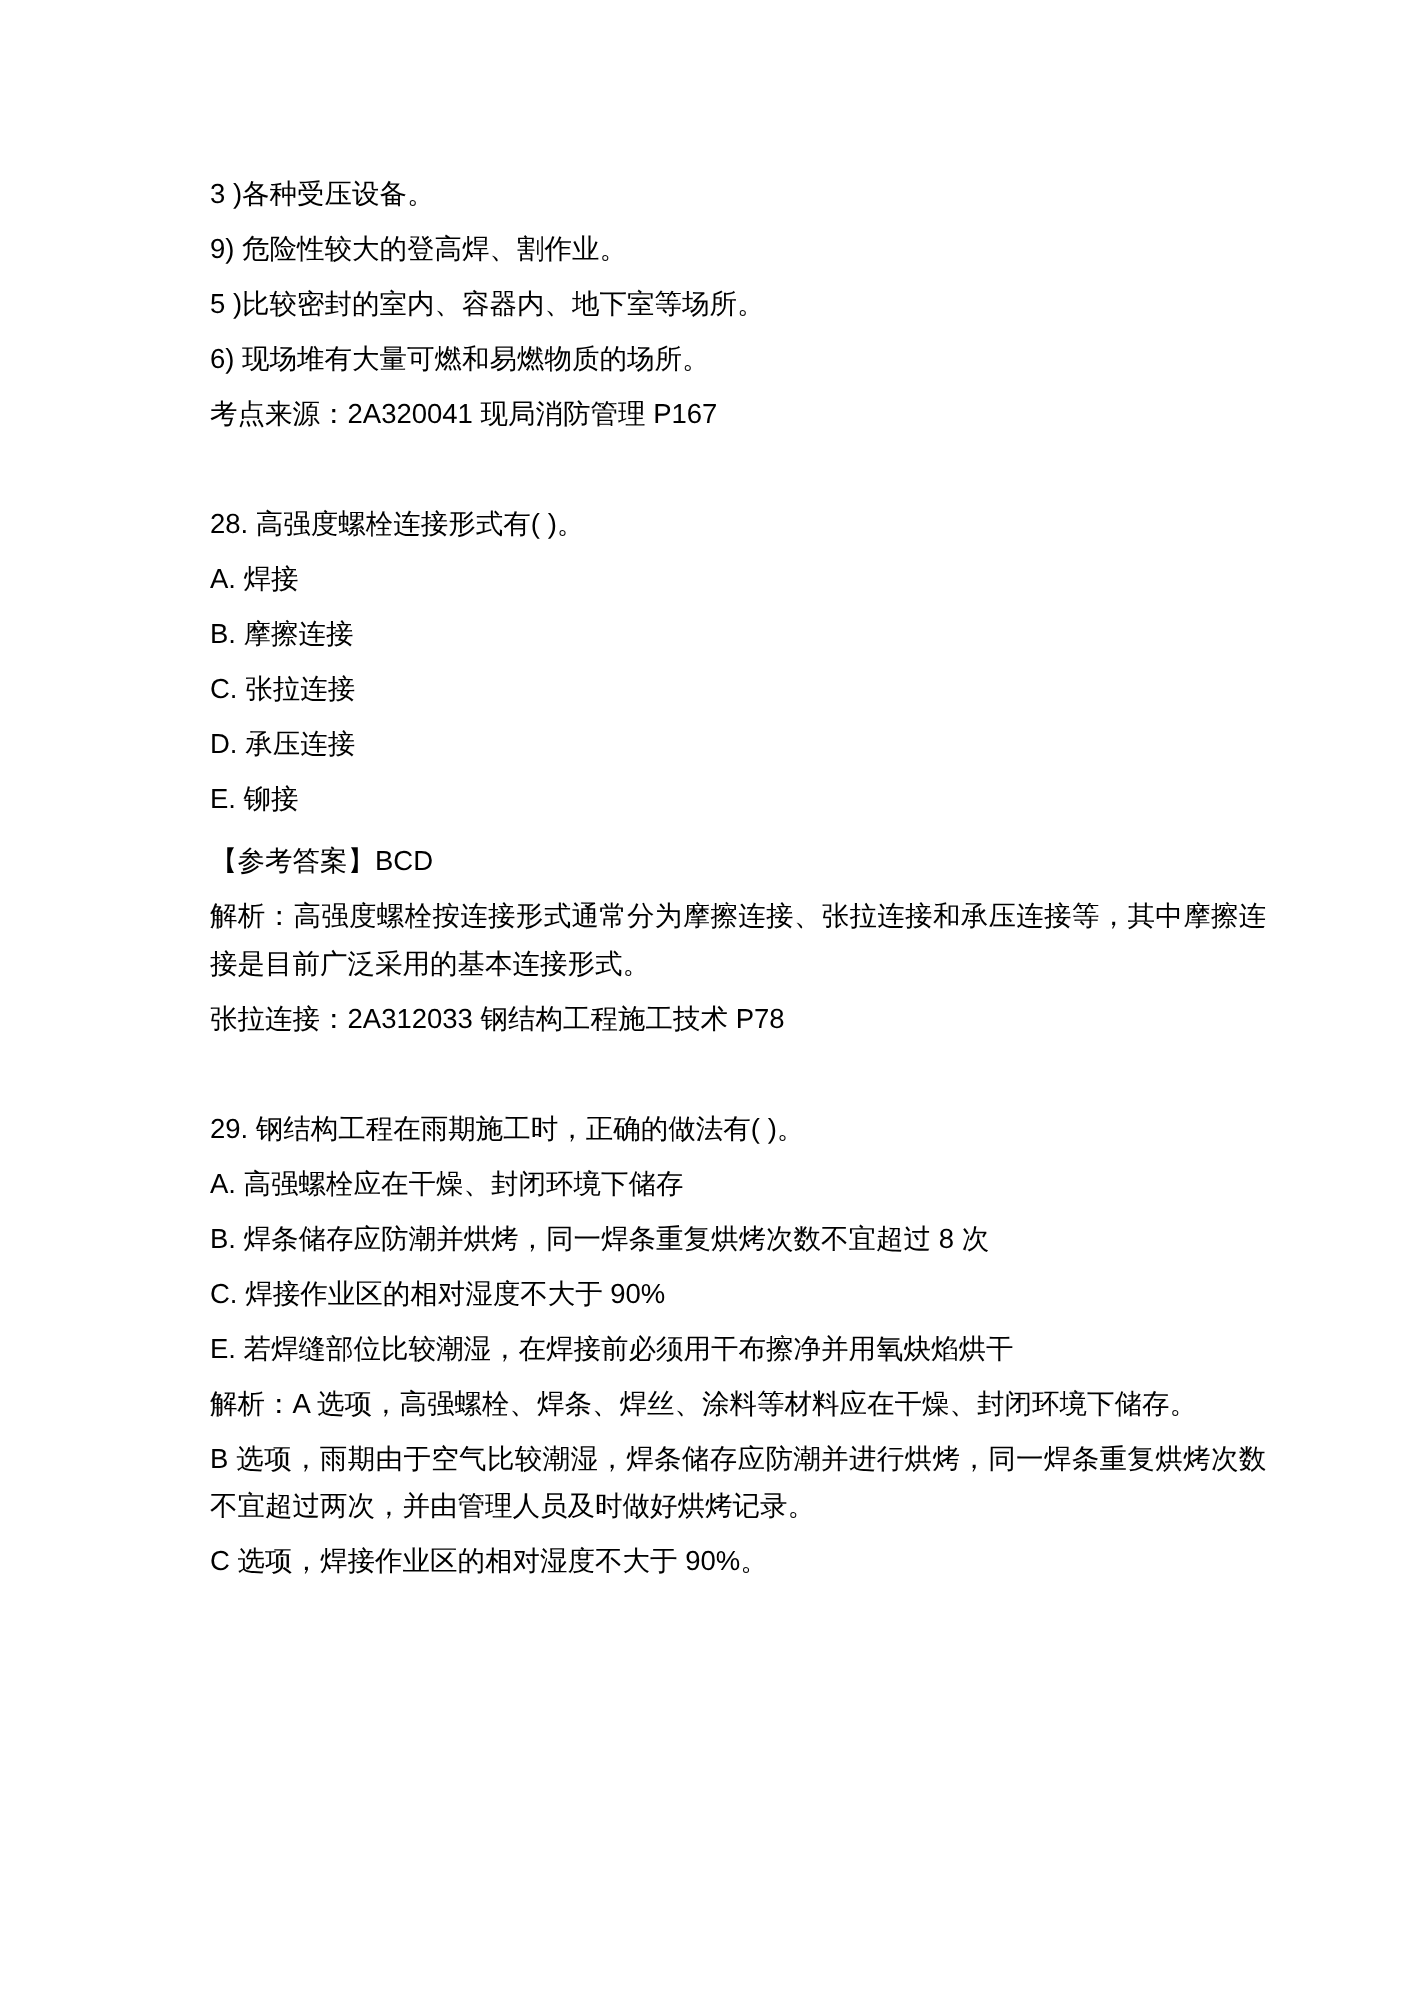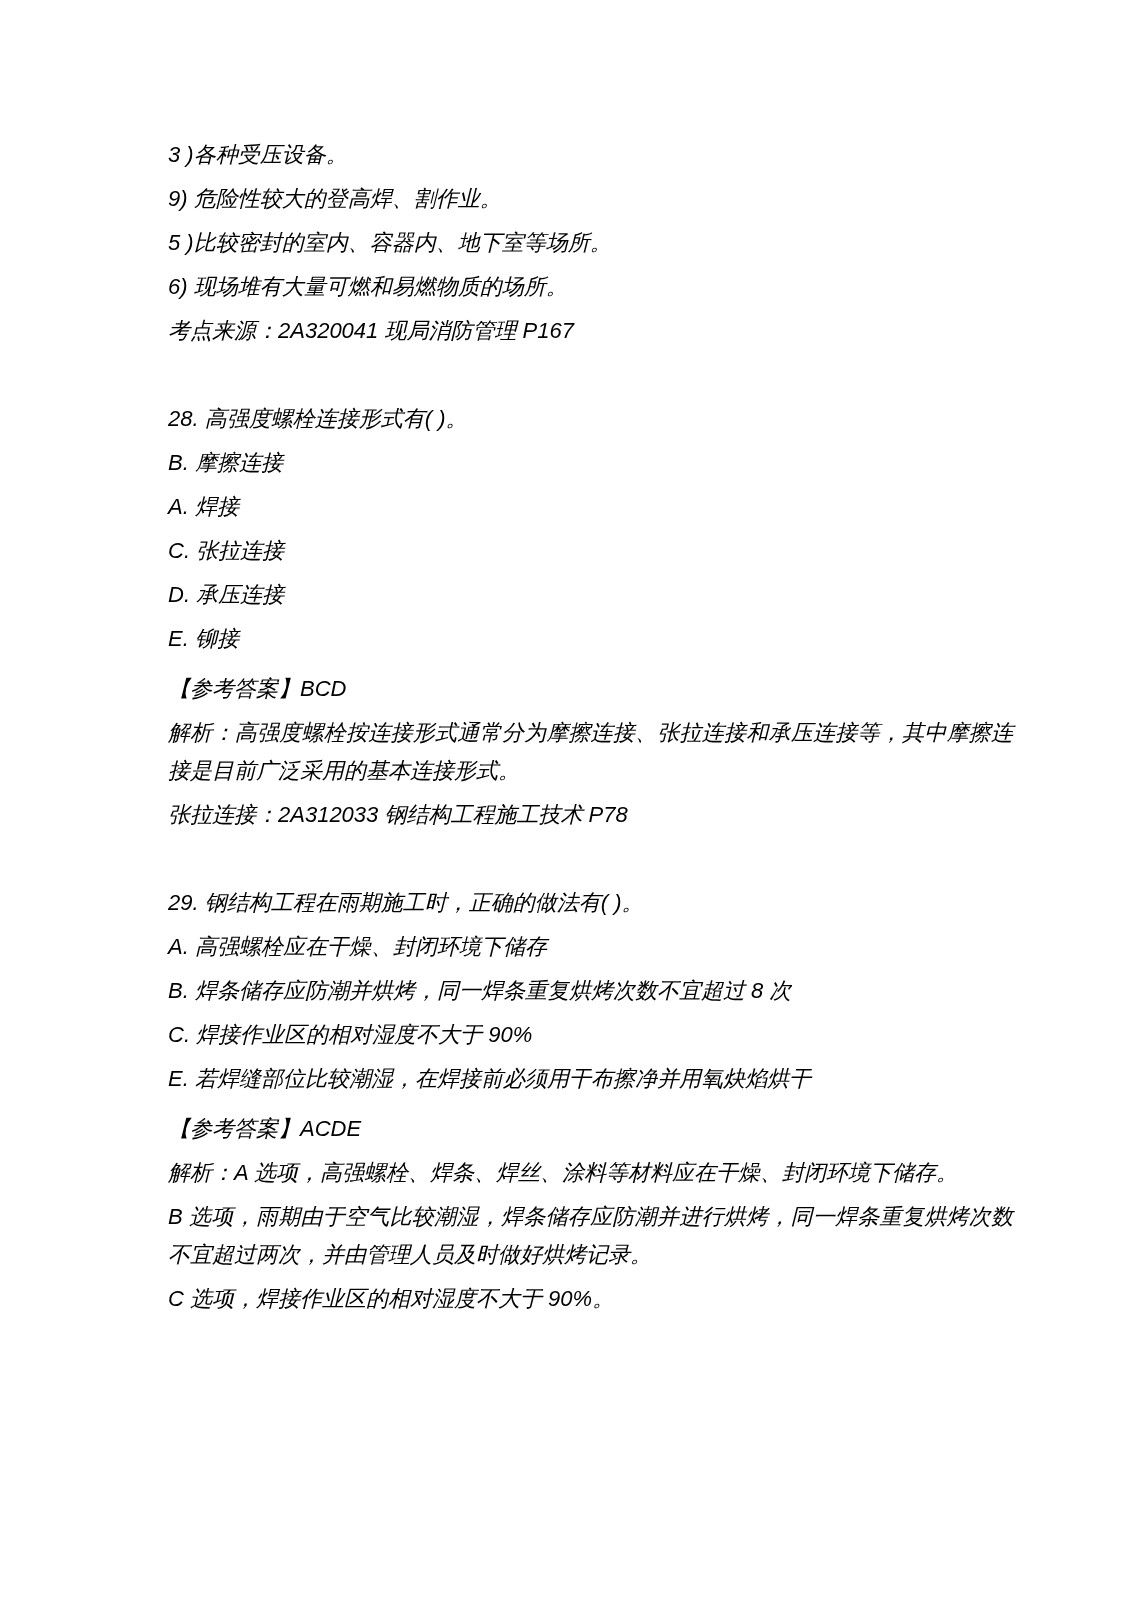--- a/index.html
+++ b/index.html
@@ -24,21 +24,20 @@
   .page p {
     margin: 0 0 6px 0;
     width: 845px;
     font-size: 22px;
     line-height: 38px;
     font-weight: 400;
     white-space: normal;
     word-break: break-all;
     text-align: justify;
     text-justify: inter-ideograph;
-    font-style: italic;
   }
   .page p:last-child { margin-bottom: 0; }
   .stem { margin-top: 50px !important; }
   .answer { margin-top: 12px !important; }
   section { margin: 0; padding: 0; }
 </style>
 </head>
 <body>
 
 <div class="page">
@@ -46,35 +45,34 @@
   <section>
     <p>3 )各种受压设备。</p>
     <p>9) 危险性较大的登高焊、割作业。</p>
     <p>5 )比较密封的室内、容器内、地下室等场所。</p>
     <p>6) 现场堆有大量可燃和易燃物质的场所。</p>
     <p>考点来源：2A320041  现局消防管理 P167</p>
   </section>
 
   <section>
     <p class="stem">28. 高强度螺栓连接形式有( )。</p>
+    <p>A. 焊接</p>
     <p>B. 摩擦连接</p>
-    <p>A. 焊接</p>
     <p>C. 张拉连接</p>
     <p>D. 承压连接</p>
     <p>E. 铆接</p>
     <p class="answer">【参考答案】BCD</p>
     <p>解析：高强度螺栓按连接形式通常分为摩擦连接、张拉连接和承压连接等，其中摩擦连接是目前广泛采用的基本连接形式。</p>
     <p>张拉连接：2A312033 钢结构工程施工技术 P78</p>
   </section>
 
   <section>
     <p class="stem">29. 钢结构工程在雨期施工时，正确的做法有( )。</p>
     <p>A. 高强螺栓应在干燥、封闭环境下储存</p>
     <p>B. 焊条储存应防潮并烘烤，同一焊条重复烘烤次数不宜超过 8 次</p>
     <p>C. 焊接作业区的相对湿度不大于 90%</p>
     <p>E. 若焊缝部位比较潮湿，在焊接前必须用干布擦净并用氧炔焰烘干</p>
-    <p class="answer">【参考答案】ACDE</p>
     <p>解析：A 选项，高强螺栓、焊条、焊丝、涂料等材料应在干燥、封闭环境下储存。</p>
     <p>B 选项，雨期由于空气比较潮湿，焊条储存应防潮并进行烘烤，同一焊条重复烘烤次数不宜超过两次，并由管理人员及时做好烘烤记录。</p>
     <p>C 选项，焊接作业区的相对湿度不大于 90%。</p>
   </section>
 
 </div>
 
 </body></html>

